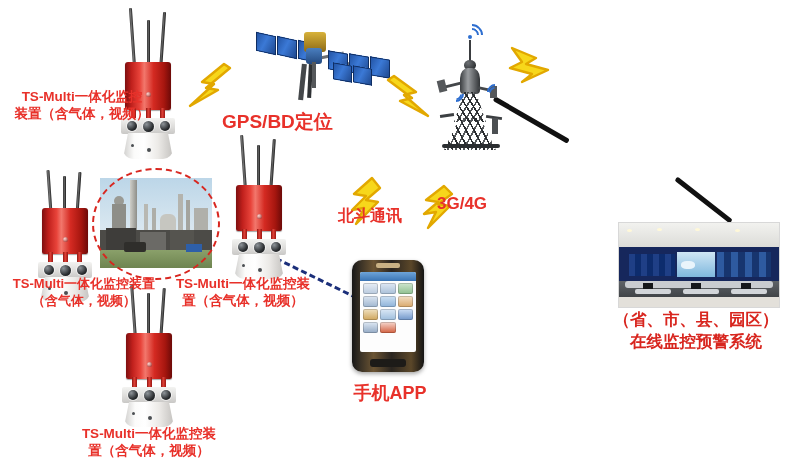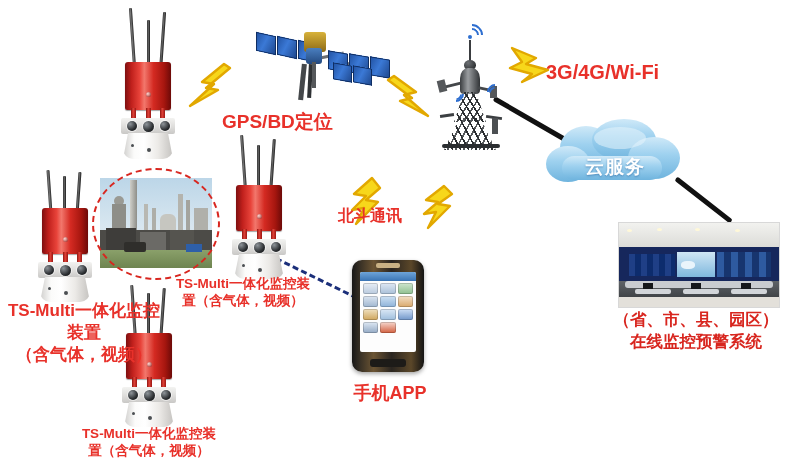--- a/index.html
+++ b/index.html
@@ -145,40 +145,20 @@
     <div style="position:absolute;left:14px;top:100px;width:52px;height:32px;background:
         repeating-linear-gradient(62deg,#2b2e31 0 1.6px,transparent 1.6px 7px),
         repeating-linear-gradient(-62deg,#55585b 0 1.6px,transparent 1.6px 7px);
         clip-path:polygon(30% 0,70% 0,100% 100%,0 100%);"></div>
     <div style="position:absolute;left:10px;top:96px;width:14px;height:3px;background:#3c3f42;transform:rotate(-8deg);"></div>
     <div style="position:absolute;left:56px;top:98px;width:16px;height:3px;background:#3c3f42;transform:rotate(8deg);"></div>
     <div style="position:absolute;left:62px;top:100px;width:6px;height:16px;background:#4c4f52;"></div>
     <div style="position:absolute;left:12px;top:126px;width:58px;height:4px;background:#2b2e31;border-radius:2px;"></div>
   </div>
 
-  <div class="cloud-wrap" style="left:540px;top:118px;width:150px;height:78px;">
-    <svg width="150" height="78" viewBox="0 0 150 78">
-      <defs>
-        <linearGradient id="cg" x1="0" y1="0" x2="0" y2="1">
-          <stop offset="0%" stop-color="#cfe9f8"></stop>
-          <stop offset="42%" stop-color="#9ed1ef"></stop>
-          <stop offset="100%" stop-color="#6fb4de"></stop>
-        </linearGradient>
-      </defs>
-      <g fill="url(#cg)">
-        <ellipse cx="46" cy="30" rx="26" ry="22"></ellipse>
-        <ellipse cx="84" cy="22" rx="32" ry="21"></ellipse>
-        <ellipse cx="114" cy="40" rx="26" ry="21"></ellipse>
-        <ellipse cx="28" cy="46" rx="22" ry="18"></ellipse>
-        <rect x="22" y="38" width="100" height="24" rx="12"></rect>
-      </g>
-      <ellipse cx="80" cy="20" rx="26" ry="11" fill="#e6f4fc" opacity=".55"></ellipse>
-    </svg>
-    <div class="cloud-txt">云服务</div>
-  </div>
 
   <div class="control-img" style="left:618px;top:222px;width:160px;height:84px;">
     <div style="position:absolute;left:0;top:0;right:0;height:24px;background:linear-gradient(to bottom,#f2f2ef,#dcdcd8);"></div>
     <div style="position:absolute;left:8px;top:6px;width:5px;height:3px;border-radius:50%;background:#fff8d8;"></div>
     <div style="position:absolute;left:38px;top:5px;width:5px;height:3px;border-radius:50%;background:#fff8d8;"></div>
     <div style="position:absolute;left:76px;top:5px;width:5px;height:3px;border-radius:50%;background:#fff8d8;"></div>
     <div style="position:absolute;left:116px;top:6px;width:5px;height:3px;border-radius:50%;background:#fff8d8;"></div>
     <div style="position:absolute;left:0;top:24px;right:0;height:34px;background:#16275c;"></div>
     <div style="position:absolute;left:10px;top:31px;width:46px;height:22px;background:
         repeating-linear-gradient(90deg,#1f3f86 0 6px,#0d2c6d 6px 12px),
@@ -329,36 +309,38 @@
     <svg width="34" height="52" viewBox="0 0 34 52">
       <polygon points="22,2 4,18 16,20 2,34 14,32 6,48 28,26 16,24 30,12" fill="#f7d71b" stroke="#e2a800" stroke-width="2.4" stroke-linejoin="round"></polygon>
     </svg>
   </div>
   <div class="bolt" style="left:420px;top:184px;">
     <svg width="34" height="48" viewBox="0 0 34 48">
       <polygon points="24,2 6,16 18,18 4,30 16,28 8,44 30,22 18,20 32,10" fill="#f7d71b" stroke="#e2a800" stroke-width="2.4" stroke-linejoin="round"></polygon>
     </svg>
   </div>
 
-
-  <div class="lbl" style="left:0px;top:300px;width:168px;font-size:17px;">TS-Multi一体化监控装置
+  <div class="lbl" style="left:2px;top:88px;width:160px;font-size:13.5px;">TS-Multi一体化监控
+装置（含气体，视频）</div>
+
+  <div class="lbl" style="left:0px;top:276px;width:168px;font-size:13px;">TS-Multi一体化监控装置
 （含气体，视频）</div>
 
   <div class="lbl" style="left:160px;top:275px;width:166px;font-size:13.5px;">TS-Multi一体化监控装
 置（含气体，视频）</div>
 
   <div class="lbl" style="left:68px;top:425px;width:162px;font-size:13.5px;">TS-Multi一体化监控装
 置（含气体，视频）</div>
 
   <div class="lbl" style="left:338px;top:206px;width:110px;font-size:16px;text-align:left;">北斗通讯</div>
 
   <div class="lbl" style="left:222px;top:110px;width:150px;font-size:19px;text-align:left;">GPS/BD定位</div>
 
-
-  <div class="lbl" style="left:546px;top:60px;width:180px;font-size:20px;text-align:left;">3G/4G/Wi-Fi</div>
+  <div class="lbl" style="left:437px;top:193px;width:80px;font-size:17px;text-align:left;">3G/4G</div>
+
 
 
   <div class="lbl" style="left:340px;top:382px;width:100px;font-size:18px;">手机APP</div>
 
   <div class="lbl red-dark" style="left:596px;top:308px;width:200px;font-size:16.5px;line-height:1.35;">（省、市、县、园区）
 在线监控预警系统</div>
 
 </div>
 
 </body></html>

